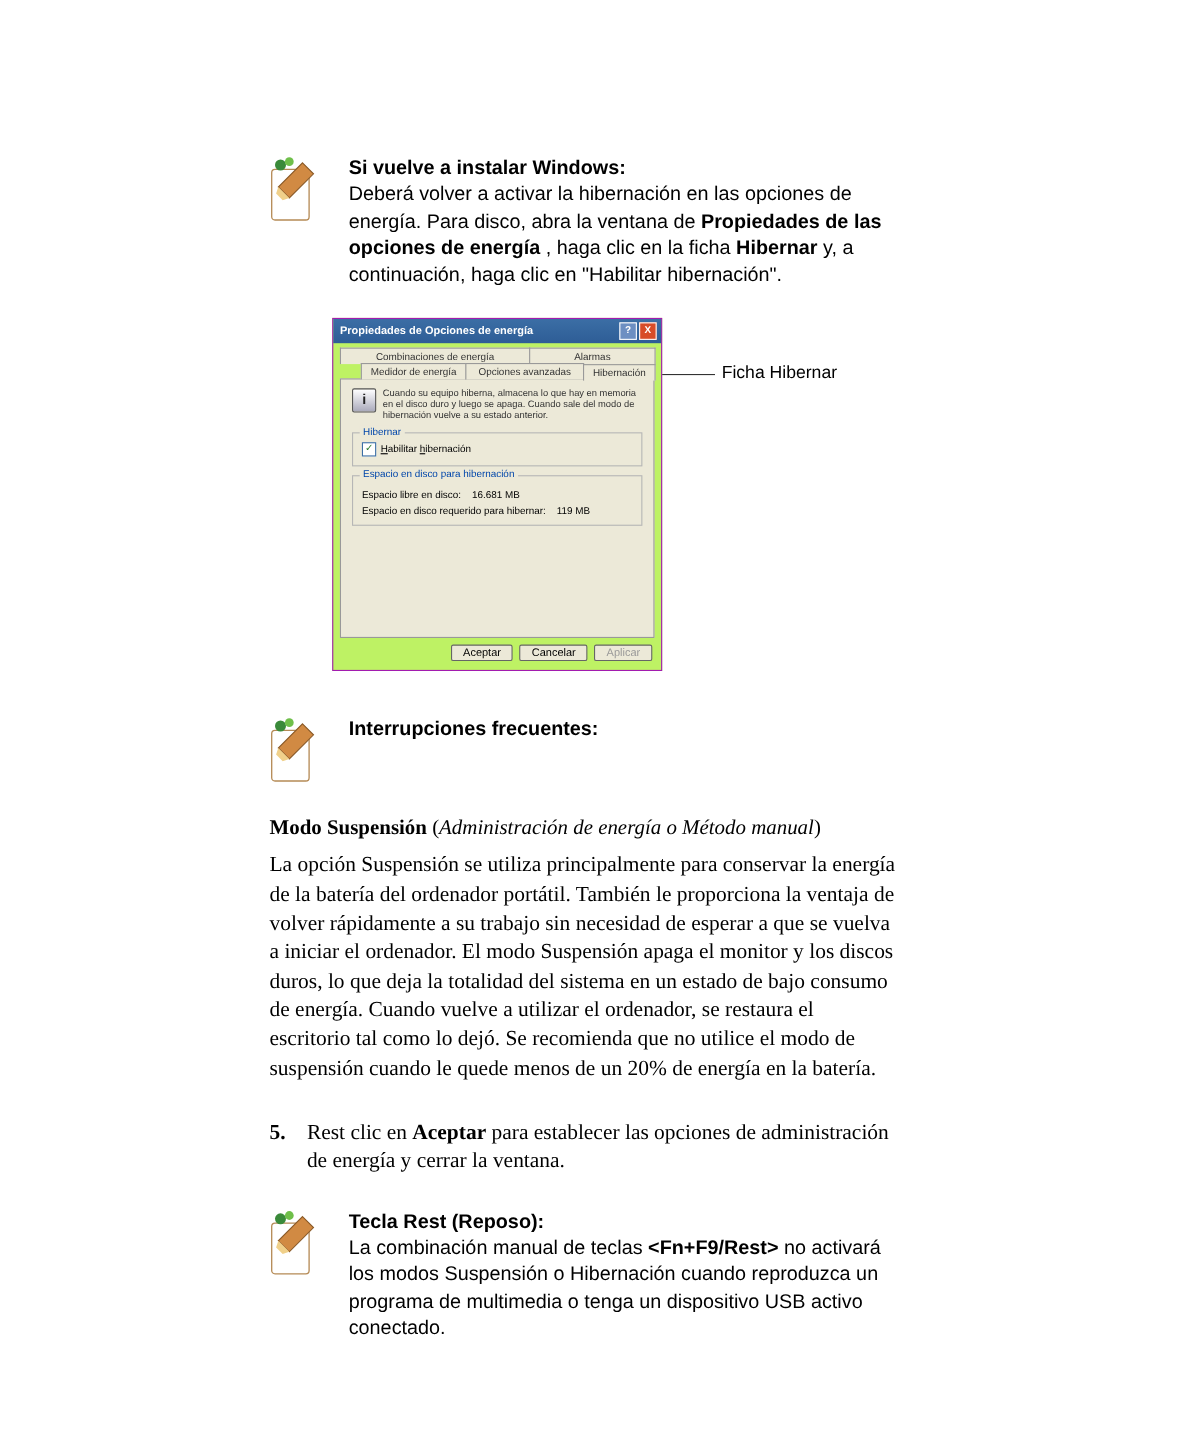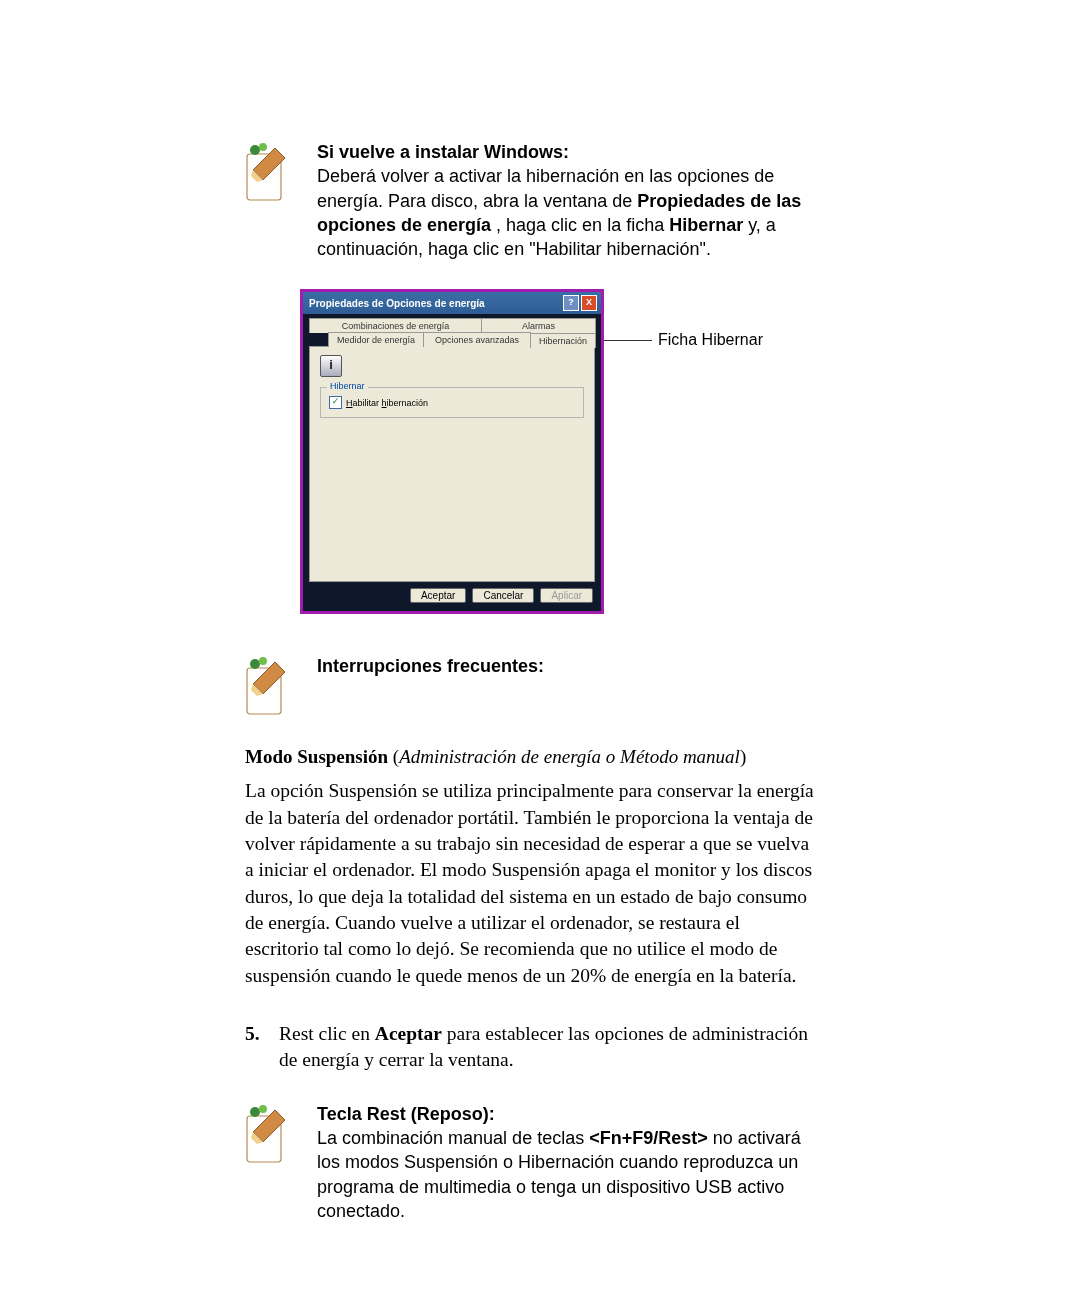--- a/index.html
+++ b/index.html
@@ -40,22 +40,22 @@
   }
   .figure-inner {
     display: flex;
     align-items: flex-start;
   }
 
   .dialog {
     width: 298px;
     font-size: 9px;
     color: #000;
-    border: 3px solid #a21caf;
-    background: #0f172a;
+    border: 1px solid #a21caf;
+    background: #bef264;
   }
   .dialog-titlebar {
     background: linear-gradient(#3b6ea5, #2e5d96);
     color: #fff;
     font-weight: bold;
     padding: 3px 4px 3px 6px;
     font-size: 10px;
     display: flex;
     align-items: center;
     justify-content: space-between;
@@ -264,26 +264,38 @@
             <div class="tab" style="flex:1;text-align:center;">Alarmas</div>
           </div>
           <div class="tabs-row tabs-row2">
             <div class="tab">Medidor de energía</div>
             <div class="tab" style="flex:1;text-align:center;">Opciones avanzadas</div>
             <div class="tab active">Hibernación</div>
           </div>
           <div class="tab-content">
             <div class="info-row">
               <div class="info-icn">i</div>
+              <div class="info-txt">Cuando su equipo hiberna, almacena lo que hay en memoria en el disco duro y luego se apaga. Cuando sale del modo de hibernación vuelve a su estado anterior.</div>
             </div>
             <div class="group">
               <div class="group-legend">Hibernar</div>
               <div class="chk-row">
                 <span class="chk-box">✓</span>
                 <span class="chk-label"><u>H</u>abilitar <u>h</u>ibernación</span>
+              </div>
+            </div>
+            <div class="group">
+              <div class="group-legend">Espacio en disco para hibernación</div>
+              <div class="disk-row">
+                <span>Espacio libre en disco:</span>&nbsp;&nbsp;&nbsp;
+                <span>16.681 MB</span>
+              </div>
+              <div class="disk-row">
+                <span>Espacio en disco requerido para hibernar:</span>&nbsp;&nbsp;&nbsp;
+                <span>119 MB</span>
               </div>
             </div>
           </div>
         </div>
         <div class="dialog-buttons">
           <span class="dlg-btn">Aceptar</span>
           <span class="dlg-btn">Cancelar</span>
           <span class="dlg-btn disabled">Aplicar</span>
         </div>
       </div>

